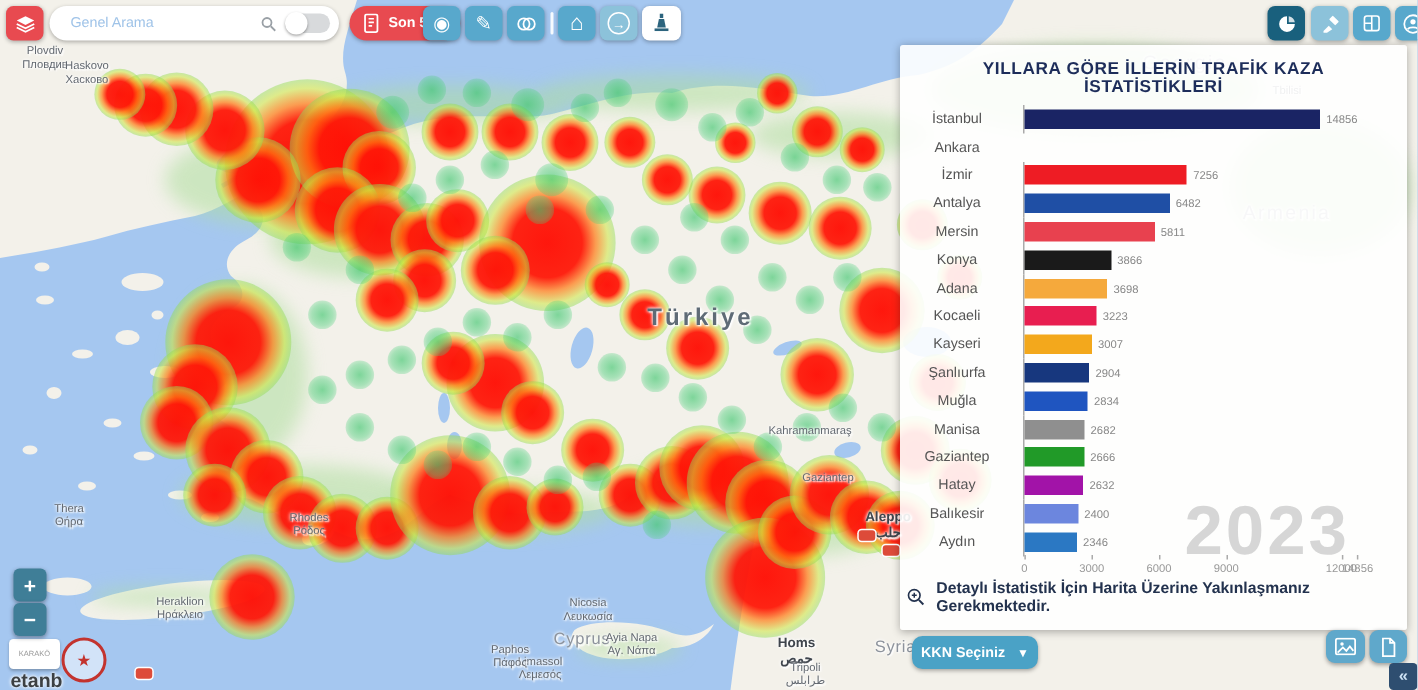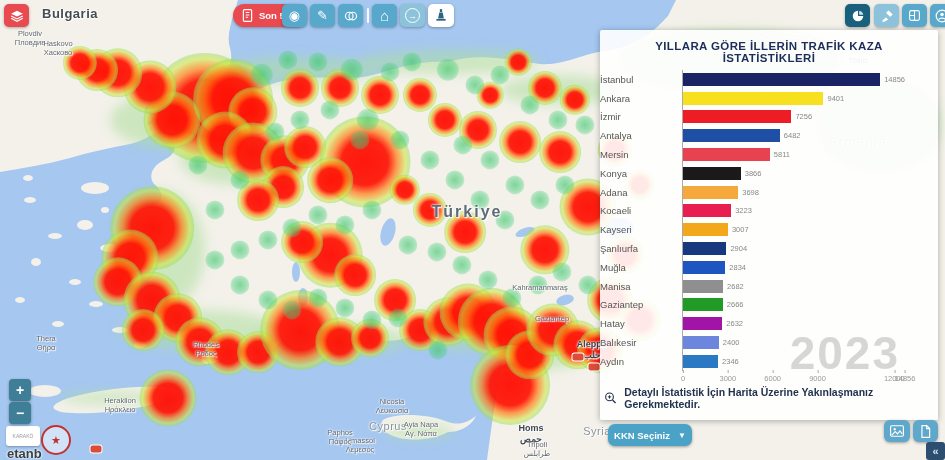--- a/index.html
+++ b/index.html
@@ -44,21 +44,21 @@
   .tb-sep{position:absolute;left:367px;top:8px;width:2px;height:15px;background:rgba(255,255,255,.9);border-radius:1px;}
   .uni{font-size:13px;line-height:1;}
 
   
   .panel{position:absolute;left:600px;top:30px;width:338px;height:390px;background:rgba(255,255,255,.9);
          border-radius:2px;box-shadow:0 1px 6px rgba(0,0,0,.3);z-index:20;display:flex;flex-direction:column;}
   .panel-title{text-align:center;font-size:11.5px;font-weight:bold;color:#1d2d5a;letter-spacing:.4px;
          padding:10px 8px 6px;}
   #chart-rows{position:relative;margin-left:0;}
   .chart-row{display:flex;align-items:center;height:18.8px;}
-  .row-label{width:76px;text-align:left;padding-right:6px;font-size:9.5px;color:#555;flex:none;}
+  .row-label{width:76px;text-align:center;padding-right:6px;font-size:9.5px;color:#555;flex:none;}
   .row-plot{position:relative;width:222px;height:100%;border-left:1px solid #aaa;flex:none;display:flex;align-items:center;}
   .row-bar{height:13px;}
   .row-value{font-size:7.5px;color:#888;margin-left:4px;}
   #chart-ticks{position:relative;height:14px;margin-left:83px;width:222px;}
   #chart-ticks span{position:absolute;top:3px;transform:translateX(-50%);font-size:7.5px;color:#999;}
   #chart-ticks span::before{content:"";position:absolute;left:50%;top:-4px;width:1px;height:3px;background:#aaa;}
   .watermark{position:absolute;right:38px;bottom:40px;font-size:46px;font-weight:bold;color:#cdcdcd;
          letter-spacing:2px;opacity:.8;}
   .panel-note{margin-top:auto;display:flex;align-items:center;justify-content:center;gap:7px;
          padding:8px 4px 10px;font-size:10.5px;font-weight:bold;color:#23324e;}
@@ -323,20 +323,30 @@
   </div>
 
   <div style="position:absolute;inset:0;height:32px;z-index:30;">
     <div class="tb-btn red" style="left:4px;width:25px;">
       <svg class="ic" width="14" height="14" viewBox="0 0 24 24">
         <path fill="#fff" d="M12 3 22 8 12 13 2 8Z"></path>
           <path fill="none" stroke="#fff" stroke-width="2" d="M2 12l10 5 10-5M2 16l10 5 10-5"></path>
       </svg>
     </div>
 
+    <div class="search-wrap">
+      <input type="text" placeholder="Genel Arama" style="">
+      <svg class="ic" width="12" height="12" viewBox="0 0 24 24">
+        <circle cx="10" cy="10" r="6" fill="none" stroke="#9aa0a6" stroke-width="2.4"></circle>
+        <path d="M15 15 L21 21" stroke="#9aa0a6" stroke-width="2.4"></path>
+      </svg>
+      <div class="toggle">
+          <span class="knob"></span>
+        </div>
+    </div>
 
     <div class="tb-btn red son5">
       <svg class="ic" width="11" height="13" viewBox="0 0 18 22">
         <rect x="2" y="1" width="14" height="20" rx="2" fill="none" stroke="#fff" stroke-width="2"></rect>
         <path d="M6 6h6M6 10h6M6 14h4" stroke="#fff" stroke-width="1.8"></path>
       </svg>
       <span>Son 5 yıl</span>
     </div>
 
     <div class="tb-btn teal" style="left:282px;width:25px;">
@@ -398,24 +408,20 @@
     <div id="chart-rows">
         <div class="chart-row">
           <span class="row-label">İstanbul</span>
           <div class="row-plot">
             <div class="row-bar" style="width: 100%; background: rgb(26, 36, 100);"></div>
             <span class="row-value">14856</span>
           </div>
         </div>
         <div class="chart-row">
           <span class="row-label">Ankara</span>
-          <div class="row-plot">
-            <div class="row-bar" style="width: 63.2808%; background: rgb(246, 224, 32);"></div>
-            <span class="row-value">9401</span>
-          </div>
         </div>
         <div class="chart-row">
           <span class="row-label">İzmir</span>
           <div class="row-plot">
             <div class="row-bar" style="width: 48.8422%; background: rgb(238, 28, 36);"></div>
             <span class="row-value">7256</span>
           </div>
         </div>
         <div class="chart-row">
           <span class="row-label">Antalya</span>

